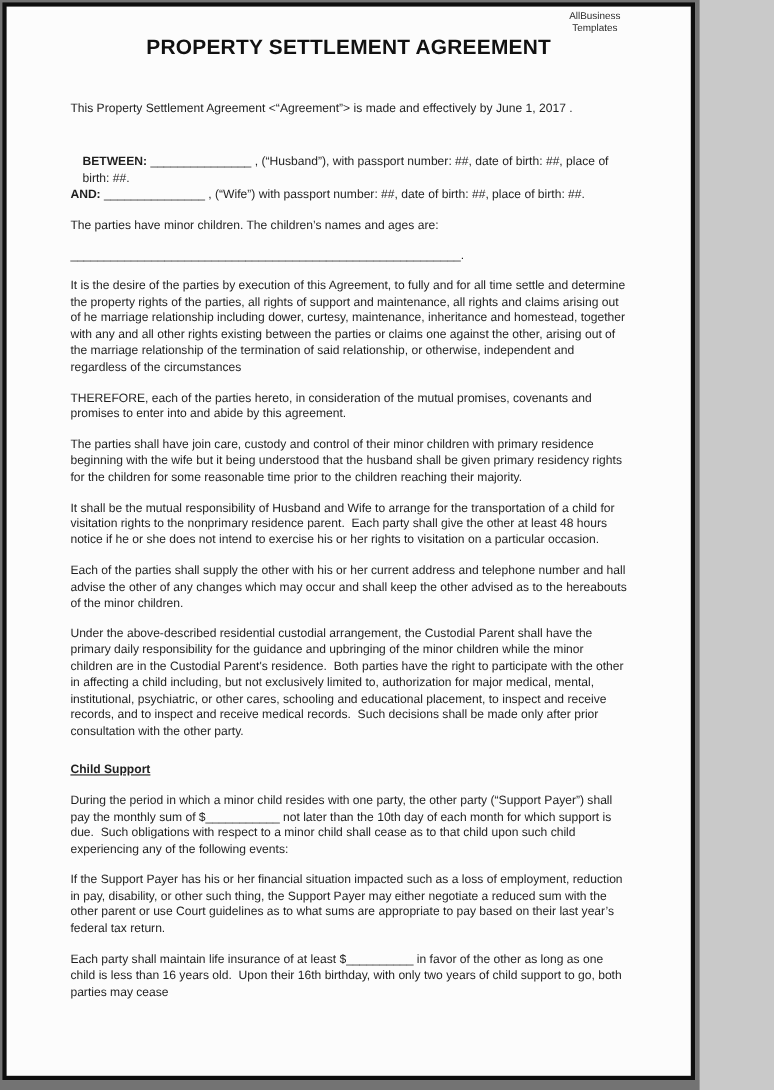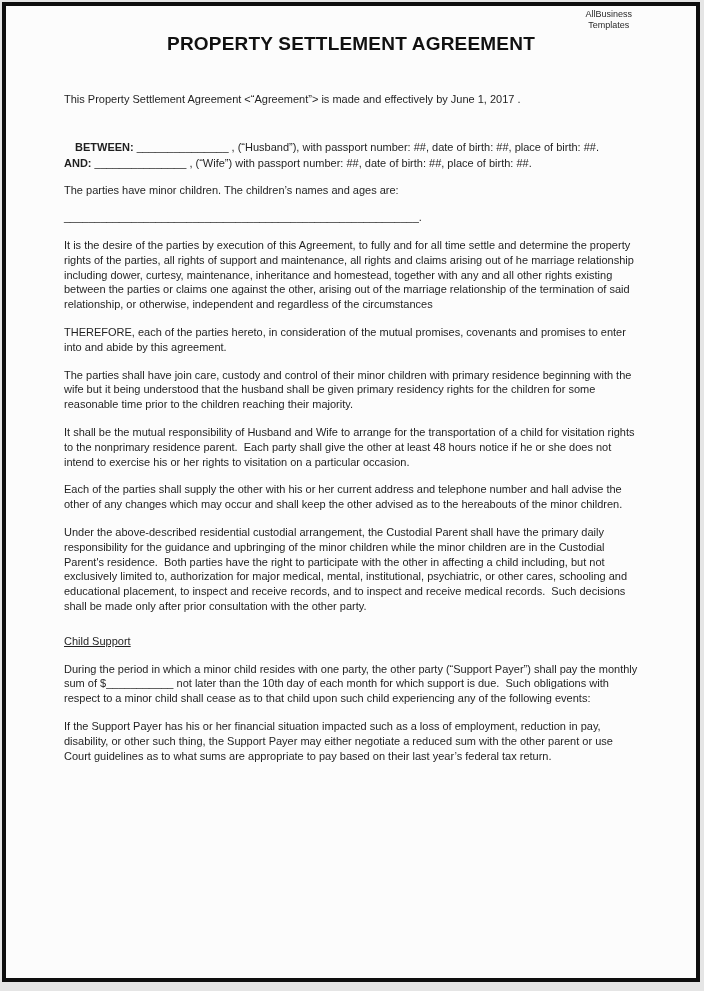--- a/index.html
+++ b/index.html
@@ -3,24 +3,24 @@
 <meta charset="utf-8">
 <style>
   html, body {
     margin: 0;
     padding: 0;
     background: #c9c9c9;
     font-family: "Liberation Sans", sans-serif;
   }
   .stage {
     position: relative;
-    width: 704px;
+    width: 636px;
     height: 991px;
     overflow: hidden;
-    background: #e5e5e5;
+    background: #737373;
   }
   .page {
     position: absolute;
     left: 2px;
     top: 2px;
     right: 4px;
     bottom: 9px;
     background: #fcfcfc;
     border: 4px solid #0e0e0e;
     box-sizing: border-box;
@@ -51,21 +51,21 @@
     font-size: 11px;
     line-height: 14.8px;
     white-space: pre-wrap;
     word-wrap: break-word;
   }
   .para.intro       { margin-top: 37px; }
   .para.party-first { margin-top: 33px; padding-left: 11px; }
   .para.party       { margin-top: 1px; }
   .para.spaced      { margin-top: 31px; }
   .para.blank       { margin-top: 12px; letter-spacing: 0; }
-  .para.heading     { margin-top: 20px; text-decoration: underline; }
+  .para.heading     { margin-top: 20px; text-decoration: underline; font-weight: bold; }
   .b { font-weight: bold; }
 </style>
 </head>
 <body>
 
 <div class="stage">
   <div class="page">
 
     <div class="brand">
       <div>AllBusiness</div>
@@ -82,16 +82,17 @@
         <p class="para blank"><span>__________________________________________________________.</span></p>
         <p class="para body"><span>It is the desire of the parties by execution of this Agreement, to fully and for all time settle and determine the property rights of the parties, all rights of support and maintenance, all rights and claims arising out of he marriage relationship including dower, curtesy, maintenance, inheritance and homestead, together with any and all other rights existing between the parties or claims one against the other, arising out of the marriage relationship of the termination of said relationship, or otherwise, independent and regardless of the circumstances</span></p>
         <p class="para body"><span>THEREFORE, each of the parties hereto, in consideration of the mutual promises, covenants and promises to enter into and abide by this agreement.</span></p>
         <p class="para body"><span>The parties shall have join care, custody and control of their minor children with primary residence beginning with the wife but it being understood that the husband shall be given primary residency rights for the children for some reasonable time prior to the children reaching their majority.</span></p>
         <p class="para body"><span>It shall be the mutual responsibility of Husband and Wife to arrange for the transportation of a child for visitation rights to the nonprimary residence parent.  Each party shall give the other at least 48 hours notice if he or she does not intend to exercise his or her rights to visitation on a particular occasion.</span></p>
         <p class="para body"><span>Each of the parties shall supply the other with his or her current address and telephone number and hall advise the other of any changes which may occur and shall keep the other advised as to the hereabouts of the minor children.</span></p>
         <p class="para body"><span>Under the above-described residential custodial arrangement, the Custodial Parent shall have the primary daily responsibility for the guidance and upbringing of the minor children while the minor children are in the Custodial Parent's residence.  Both parties have the right to participate with the other in affecting a child including, but not exclusively limited to, authorization for major medical, mental, institutional, psychiatric, or other cares, schooling and educational placement, to inspect and receive records, and to inspect and receive medical records.  Such decisions shall be made only after prior consultation with the other party.</span></p>
         <p class="para heading"><span>Child Support</span></p>
         <p class="para body"><span>During the period in which a minor child resides with one party, the other party (“Support Payer”) shall pay the monthly sum of $___________ not later than the 10th day of each month for which support is due.  Such obligations with respect to a minor child shall cease as to that child upon such child experiencing any of the following events:</span></p>
         <p class="para body"><span>If the Support Payer has his or her financial situation impacted such as a loss of employment, reduction in pay, disability, or other such thing, the Support Payer may either negotiate a reduced sum with the other parent or use Court guidelines as to what sums are appropriate to pay based on their last year’s federal tax return.</span></p>
+        <p class="para body"><span>Each party shall maintain life insurance of at least $__________ in favor of the other as long as one child is less than 16 years old.  Upon their 16th birthday, with only two years of child support to go, both parties may cease</span></p>
       </div>
 
   </div>
 </div>
 
 </body></html>

